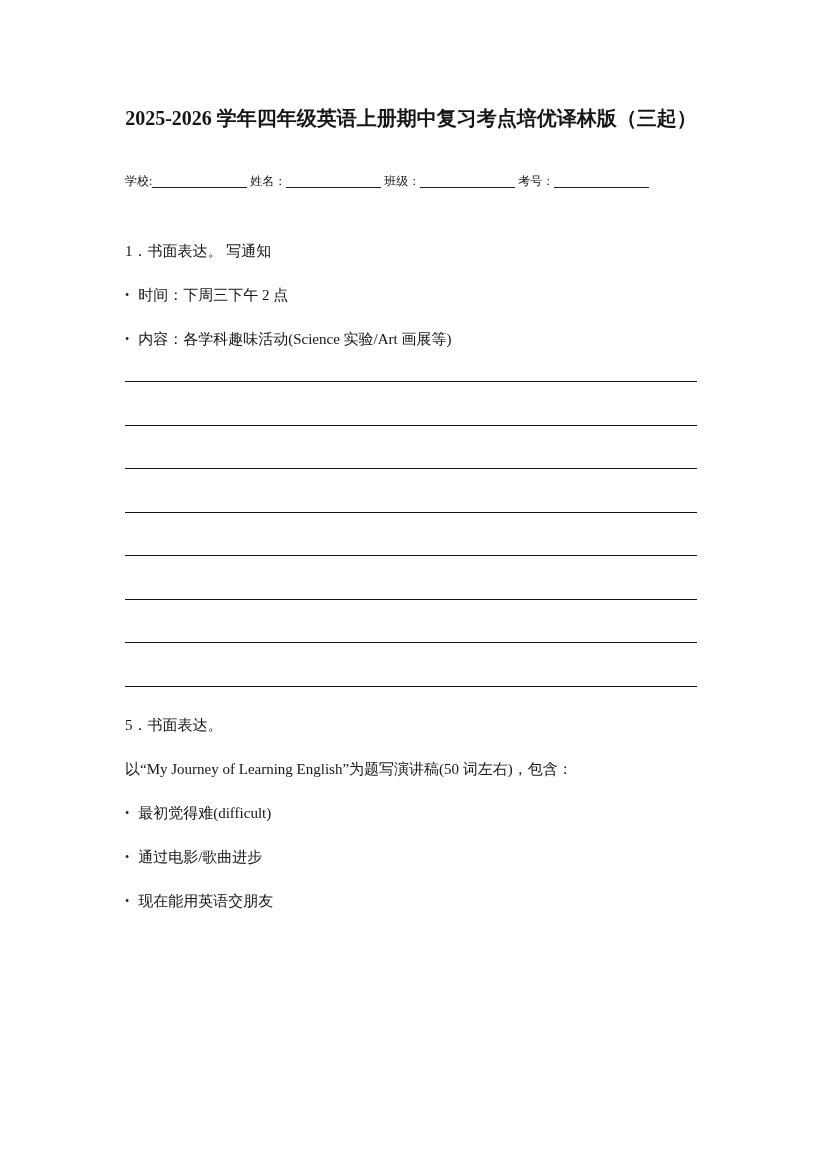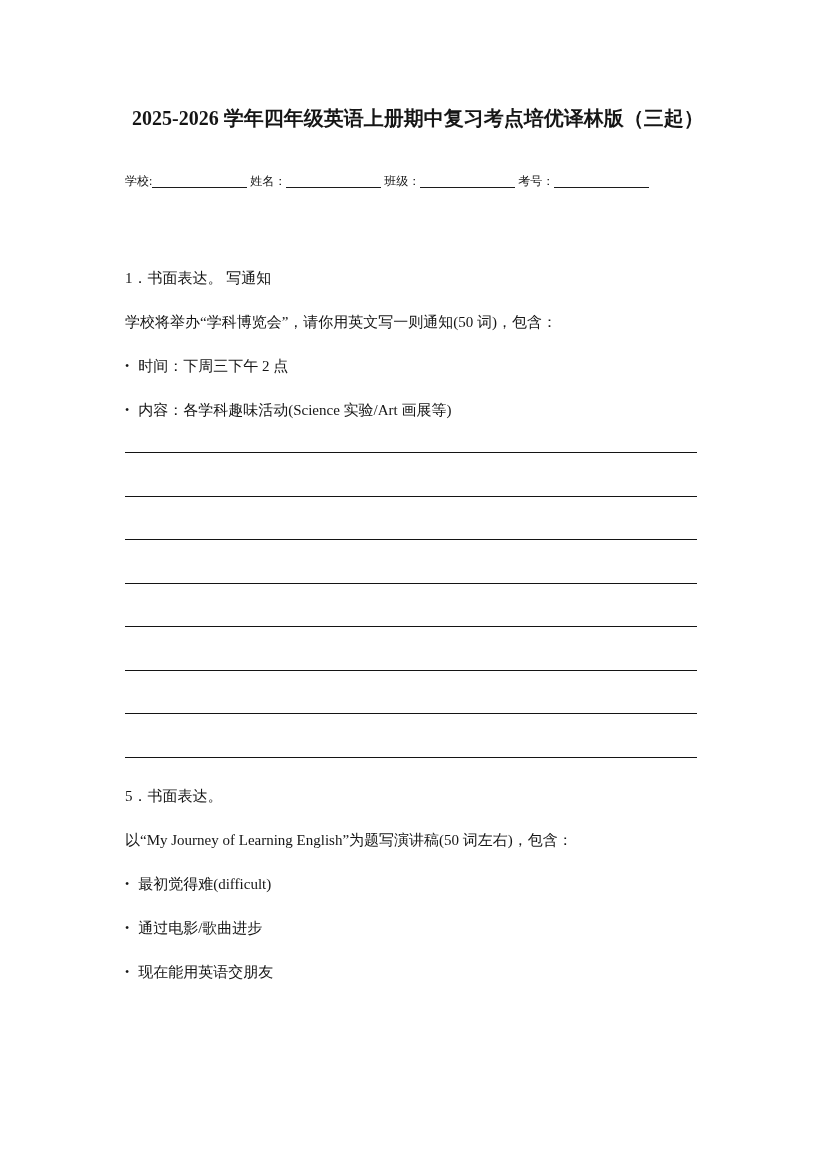--- a/index.html
+++ b/index.html
@@ -9,38 +9,38 @@
     width:827px; height:1169px;
     background:#ffffff;
     color:#151515;
     font-family:"Liberation Serif","DejaVu Serif",serif;
     overflow:hidden;
     margin:0 auto;
   }
   .content { padding:95px 130px 0 125px; }
 
   .title { font-weight:700; font-size:20px; text-align:center; }
-  .title-line { display:block; line-height:47px; white-space:nowrap;margin-left:7px; }
+  .title-line { display:block; line-height:47px; white-space:nowrap; }
 
   .info-row {
     margin-top:26px;
     line-height:26px;
     font-size:12px;
     white-space:nowrap;
   }
   .info-field { display:inline-block; }
   .blank {
     display:inline-block;
     width:95px; height:16px;
     border-bottom:1px solid #1c1c1c;
     vertical-align:-3px;
   }
 
   .para { font-size:15px; line-height:20px; margin:0 0 24px 0; }
-  .sec1-heading { margin-top:74px; }
+  .sec1-heading { margin-top:47px; }
 
   .bullet-item .bullet {
     display:inline-block;
     margin-right:9px;
     font-size:12px;
     vertical-align:1px;
   }
 
   .answer-lines { margin-top:0; }
   .answer-line {
@@ -63,21 +63,20 @@
     </h1>
 
     <div class="info-row">
       <span class="info-field"><span>学校:</span><span class="blank"></span></span>
       <span class="info-field"><span>姓名：</span><span class="blank"></span></span>
       <span class="info-field"><span>班级：</span><span class="blank"></span></span>
       <span class="info-field"><span>考号：</span><span class="blank"></span></span>
     </div>
 
     <p class="para sec1-heading">1．书面表达。 写通知</p>
-    <p class="para">学校将举办“学科博览会”，请你用英文写一则通知(50 词)，包含：</p>
 
     <p class="para bullet-item"><span class="bullet">•</span><span>时间：下周三下午 2 点</span></p>
     <p class="para bullet-item"><span class="bullet">•</span><span>内容：各学科趣味活动(Science 实验/Art 画展等)</span></p>
 
     <div class="answer-lines">
       <div class="answer-line"></div>
       <div class="answer-line"></div>
       <div class="answer-line"></div>
       <div class="answer-line"></div>
       <div class="answer-line"></div>

